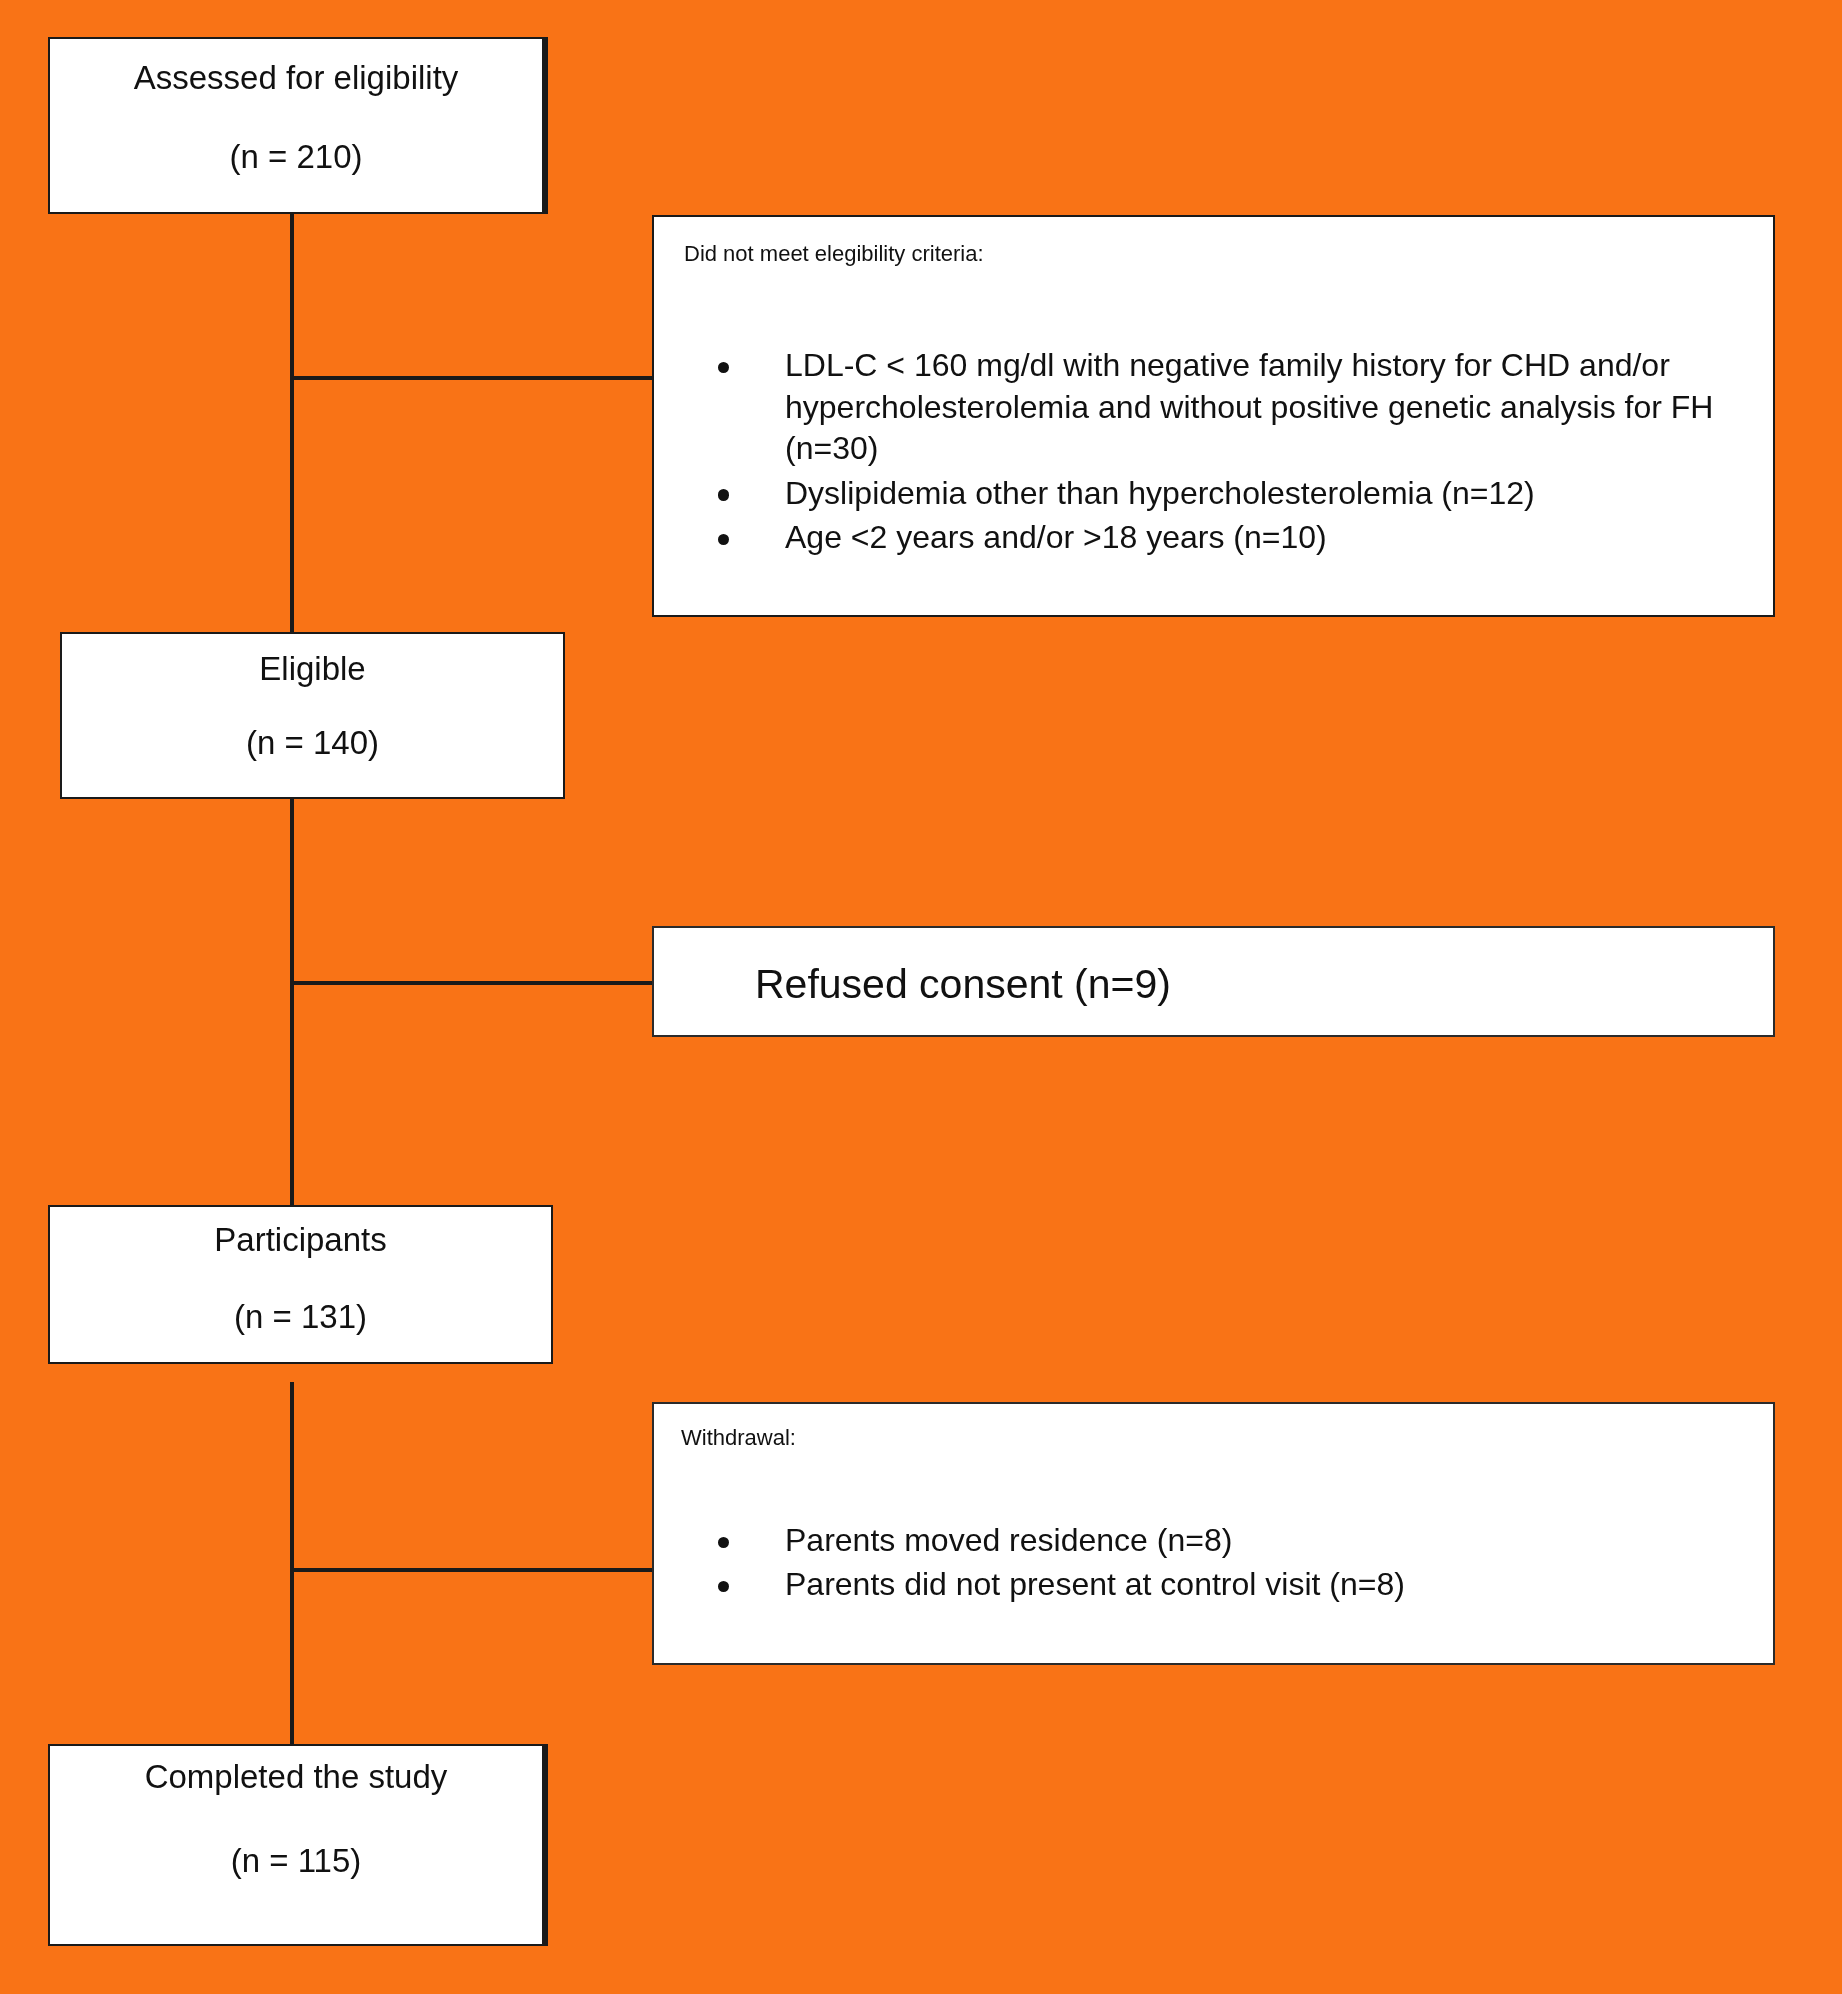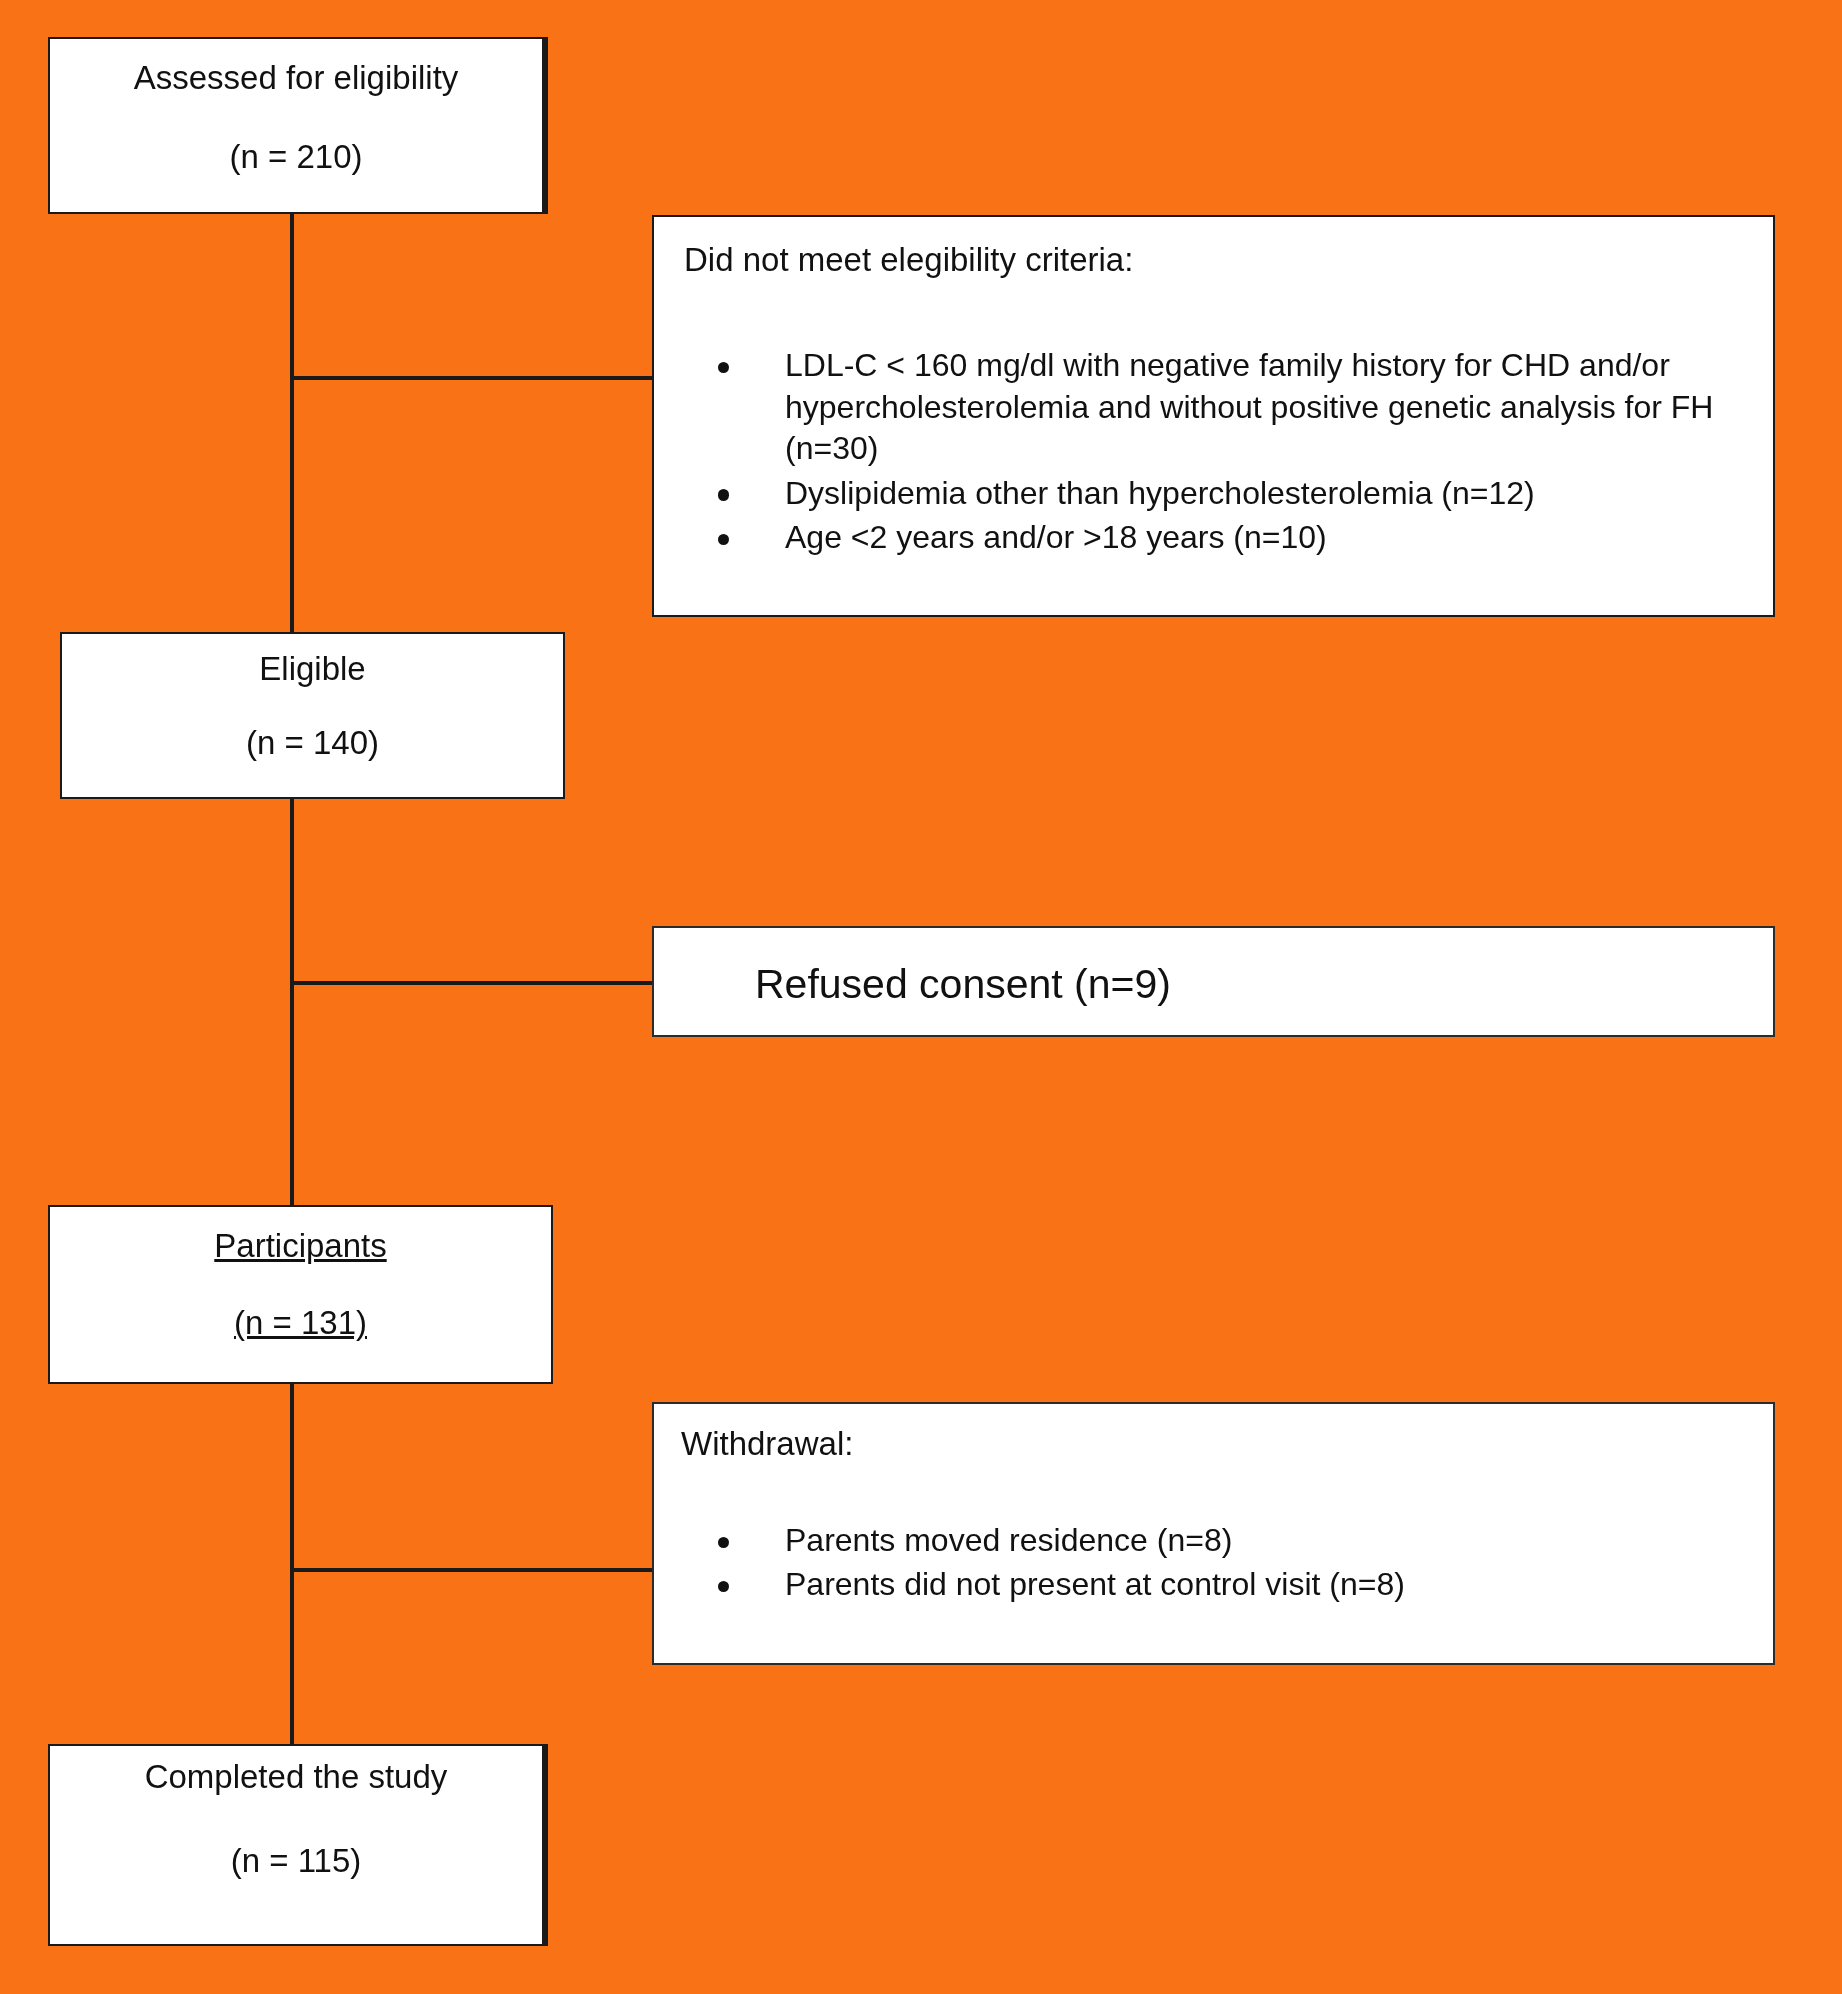--- a/index.html
+++ b/index.html
@@ -60,21 +60,21 @@
   .node-count {
     font-size: 33px;
     line-height: 1.1;
     text-align: center;
     white-space: nowrap;
   }
 
   
   .side-heading {
     position: absolute;
-    font-size: 33px;
+    font-size: 22px;
     line-height: 1.15;
     white-space: nowrap;
   }
   .bullet-list {
     position: absolute;
     margin: 0;
     padding: 0;
     list-style: none;
   }
   .bullet-list li {
@@ -120,21 +120,21 @@
   <div class="node main heavy-right" style="left:48px; top:37px; width:500px; height:177px; padding-top:21px;">
     <div class="node-title">Assessed for eligibility</div>
     <div class="node-count" style="margin-top:43px;">(n = 210)</div>
   </div>
 
   <div class="node main" style="left:60px; top:632px; width:505px; height:167px; padding-top:17px;">
     <div class="node-title">Eligible</div>
     <div class="node-count" style="margin-top:38px;">(n = 140)</div>
   </div>
 
-  <div class="node main" style="left:48px; top:1205px; width:505px; height:179px; padding-top:21px;text-decoration:underline;">
+  <div class="node main" style="left:48px; top:1205px; width:505px; height:159px; padding-top:15px;">
     <div class="node-title">Participants</div>
     <div class="node-count" style="margin-top:41px;">(n = 131)</div>
   </div>
 
   <div class="node main heavy-right" style="left:48px; top:1744px; width:500px; height:202px; padding-top:13px;">
     <div class="node-title">Completed the study</div>
     <div class="node-count" style="margin-top:48px;">(n = 115)</div>
   </div>
 
   <div class="node" style="left:652px; top:215px; width:1123px; height:402px;">

